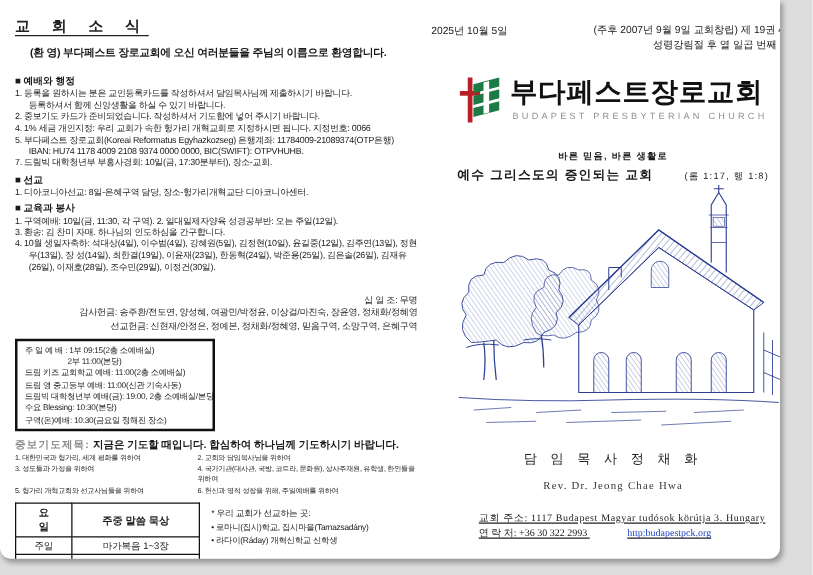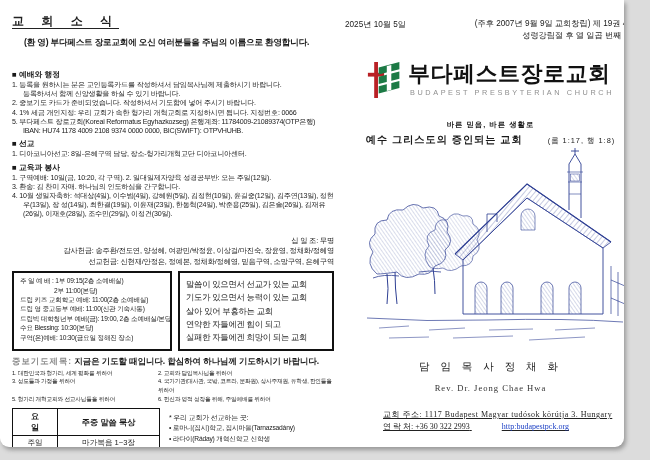--- a/index.html
+++ b/index.html
@@ -7,21 +7,21 @@
   body { background:#e8e8e8; font-family:"Liberation Sans", sans-serif; color:#1a1a1a; }
   #canvas { position:relative; width:650px; height:460px; background:#dcdcdc; }
   #page { position:absolute; left:0; top:0; width:624px; height:447px; background:#ffffff;
           border-bottom-left-radius:9px; border-bottom-right-radius:9px;
           box-shadow:2px 3px 4px #9a9a9a; overflow:hidden; }
 
   
   .left-col { position:absolute; left:12px; top:13px; width:322px; }
   .doc-title { font-size:12px; font-weight:bold; letter-spacing:7px; color:#222;
                text-decoration:underline; text-underline-offset:3px; margin-bottom:7px; }
-  .welcome { font-size:8.6px; font-weight:bold; margin-bottom:20px; letter-spacing:-0.2px;padding-left:12px; }
+  .welcome { font-size:8.6px; font-weight:bold; margin-bottom:10px; letter-spacing:-0.2px;padding-left:12px; }
   .sec-hd { font-size:7.8px; font-weight:bold; margin:2px 0 1px 0; }
   .ln { font-size:7.1px; line-height:1.3; letter-spacing:-0.2px; }
   .hang { padding-left:11px; text-indent:-11px; }
   .ind { padding-left:11px; }
   .offer { margin-top:16px; }
   .offer .ln { font-size:7.3px; line-height:1.45;text-align:right; }
 
   .boxrow { display:flex; margin-top:4px; }
   .wbox { width:160px; border:2px solid #111; padding:3px 5px 2px 6px; }
   .wbox .ln { font-size:6.6px; line-height:1.42; white-space:nowrap; }
@@ -85,51 +85,45 @@
     <div class="doc-title">교 회  소 식</div>
     <div class="welcome">(환  영) 부다페스트 장로교회에 오신 여러분들을 주님의 이름으로 환영합니다.</div>
 
     <div class="sec-hd">■ 예배와 행정</div>
     <div class="ln hang">1. 등록을 원하시는 분은 교인등록카드를 작성하셔서 담임목사님께 제출하시기 바랍니다.</div>
     <div class="ln ind">등록하셔서 함께 신앙생활을 하실 수 있기 바랍니다.</div>
     <div class="ln hang">2. 중보기도 카드가 준비되었습니다. 작성하셔서 기도함에 넣어 주시기 바랍니다.</div>
     <div class="ln hang">4. 1% 세금 개인지정: 우리 교회가 속한 헝가리 개혁교회로 지정하시면 됩니다. 지정번호: 0066</div>
     <div class="ln hang">5. 부다페스트 장로교회(Koreai Reformatus Egyhazkozseg) 은행계좌: 11784009-21089374(OTP은행)</div>
     <div class="ln ind">IBAN: HU74 1178 4009 2108 9374 0000 0000, BIC(SWIFT): OTPVHUHB.</div>
+    <div class="ln hang">7. 드림빅 대학청년부 부흥사경회: 10일(금, 17:30분부터), 장소-교회.</div>
 
     <div class="sec-hd">■ 선교</div>
     <div class="ln hang">1. 디아코니아선교: 8일-은혜구역 담당, 장소-헝가리개혁교단 디아코니아센터.</div>
 
     <div class="sec-hd">■ 교육과 봉사</div>
-    <div class="ln hang">1. 구역예배: 10일(금, 10:20, 각 구역).      2. 일대일제자양육 성경공부반: 오는 주일(12일).</div>
+    <div class="ln hang">1. 구역예배: 10일(금, 11:30, 각 구역).      2. 일대일제자양육 성경공부반: 오는 주일(12일).</div>
     <div class="ln hang">3. 환송: 김 찬미 자매. 하나님의 인도하심을 간구합니다.</div>
     <div class="ln hang">4. 10월 생일자축하: 석대상(4일), 이수범(4일), 강혜원(5일), 김정현(10일), 윤길중(12일), 김주연(13일), 정현우(13일), 장 성(14일), 최한결(19일), 이윤재(23일), 한동혁(24일), 박준용(25일), 김은솔(26일), 김재유(26일), 이재호(28일), 조수민(29일), 이정건(30일).</div>
 
     <div class="offer">
       <div class="ln">십 일 조: 무명</div>
       <div class="ln">감사헌금: 송주환/전도연, 양성혜, 여광민/박정윤, 이상걸/마진숙, 장윤영, 정채화/정혜영</div>
       <div class="ln">선교헌금: 신현재/안정은, 정예본, 정채화/정혜영, 믿음구역, 소망구역, 은혜구역</div>
     </div>
 
     <div class="boxrow">
       <div class="wbox">
         <div class="ln">주 일 예 배 : 1부 09:15(2층 소예배실)</div>
         <div class="ln" style="padding-left:34px;">2부 11:00(본당)</div>
         <div class="ln">드림 키즈 교회학교 예배: 11:00(2층 소예배실)</div>
         <div class="ln">드림 영 중고등부 예배: 11:00(신관 기숙사동)</div>
         <div class="ln">드림빅 대학청년부 예배(금): 19:00, 2층 소예배실/본당</div>
         <div class="ln">수요 Blessing: 10:30(본당)</div>
         <div class="ln">구역(온)예배: 10:30(금요일 정해진 장소)</div>
-      </div>
-      <div class="vbox">
-        <div class="ln">말씀이 있으면서 선교가 있는 교회</div>
-        <div class="ln">기도가 있으면서 능력이 있는 교회</div>
-        <div class="ln">살아 있어 부흥하는 교회</div>
-        <div class="ln">연약한 자들에겐 힘이 되고</div>
-        <div class="ln">실패한 자들에겐 희망이 되는 교회</div>
       </div>
     </div>
 
     <div class="prayer-hd">
       <span class="lbl">중보기도제목:</span>
       <span>지금은 기도할 때입니다. 합심하여 하나님께 기도하시기 바랍니다.</span>
     </div>
     <div class="prayer-grid">
       <div class="ln">1. 대한민국과 헝가리, 세계 평화를 위하여</div>
       <div class="ln">2. 교회와 담임목사님을 위하여</div>

